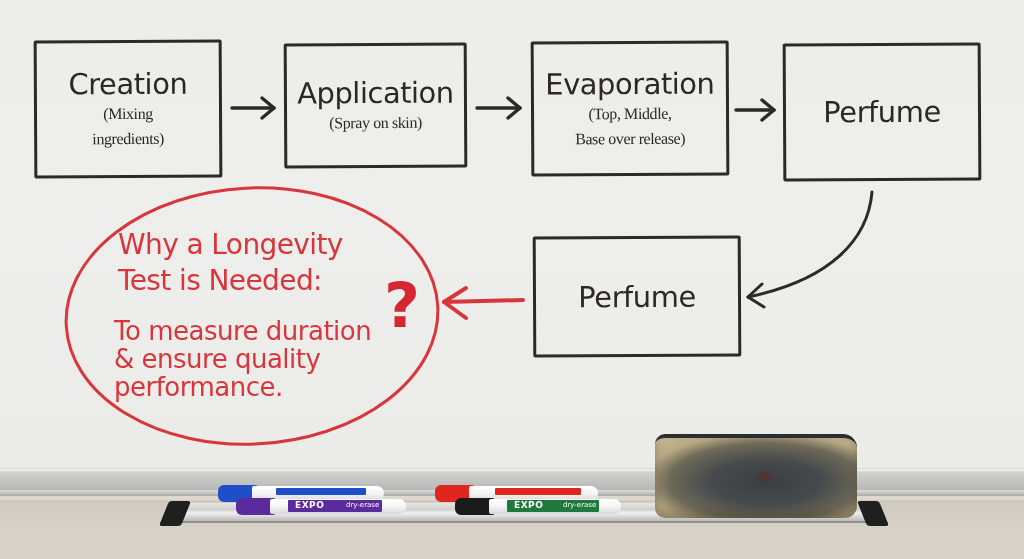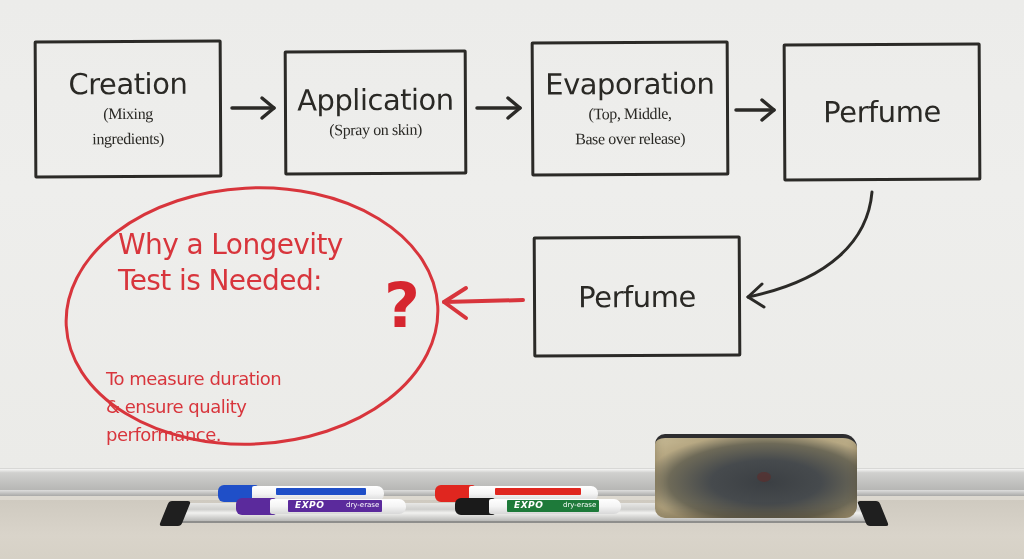--- a/index.html
+++ b/index.html
@@ -67,42 +67,42 @@
     .note {
       position: absolute; left: 70px; top: 185px; width: 370px; height: 260px;
       color: #d8353c; text-align: left;
       font-family: "DejaVu Sans", sans-serif;
     }
     .note .q-title {
       position: absolute; left: 48px; top: 42px; font-size: 28px; line-height: 36px;
       letter-spacing: -0.6px; white-space: pre-line;
     }
     .note .q-body {
-      position: absolute; left: 36px; top: 132px; font-size: 18px; line-height: 28px;
-      letter-spacing: -0.5px; white-space: pre-line; margin-top: 48px;
+      position: absolute; left: 44px; top: 132px; font-size: 26px; line-height: 28px;
+      letter-spacing: -0.5px; white-space: pre-line;
     }
     .note .qmark {
       position: absolute; left: 314px; top: 86px; font-size: 62px; font-weight: bold;
       color: #d6262f; line-height: 70px;
     }
 
     
     .marker { position: absolute; height: 17px; }
     .marker .cap { position: absolute; left: 0; top: 0; width: 40px; height: 17px; border-radius: 6px 3px 3px 6px; }
     .marker .barrel {
       position: absolute; left: 34px; top: 1px; height: 15px;
       background: linear-gradient(180deg, #ffffff 0%, #f4f4f4 50%, #d8d8d8 100%);
       border-radius: 2px 7px 7px 2px;
     }
     .marker .band {
       position: absolute; top: 3px; height: 7px; border-radius: 1px;
     }
     .marker .brand {
       position: absolute; top: 2px; font-size: 9px; font-weight: bold; color: #ffffff;
-      font-style: italic; letter-spacing: 0.5px; line-height: 11px; padding: 0 3px;
+      letter-spacing: 0.5px; line-height: 11px; padding: 0 3px;
     }
     .marker .type {
       position: absolute; top: 3px; font-size: 7px; color: #ffffff; line-height: 9px; padding: 0 2px;
     }
 
     
     .eraser {
       position: absolute; left: 655px; top: 434px; width: 202px; height: 84px;
       border-radius: 10px 14px 12px 10px;
       background: radial-gradient(ellipse at 55% 55%, #3b3f43 0%, #464a4d 35%, #6e6a58 62%, #b7a883 78%, #c9bc97 100%);
@@ -150,21 +150,21 @@
   </g>
 
   <ellipse cx="252" cy="316" rx="186" ry="128" stroke="#d8353c" stroke-width="3" fill="none" transform="rotate(-3 252 316)"></ellipse>
 </svg>
 
 <div class="box" style="left:34px; top:40px; width:188px; height:138px;align-items:center;">
   <div class="title">Creation</div>
   <div class="desc">(Mixing
 ingredients)</div>
 </div>
-<div class="box" style="left:284px; top:50px; width:183px; height:125px;">
+<div class="box" style="left:284px; top:43px; width:183px; height:125px;">
   <div class="title">Application</div>
   <div class="desc">(Spray on skin)</div>
 </div>
 <div class="box" style="left:531px; top:41px; width:198px; height:135px;">
   <div class="title">Evaporation</div>
   <div class="desc">(Top, Middle,
 Base over release)</div>
 </div>
 <div class="box" style="left:783px; top:43px; width:198px; height:138px;">
   <div class="title">Perfume</div>

